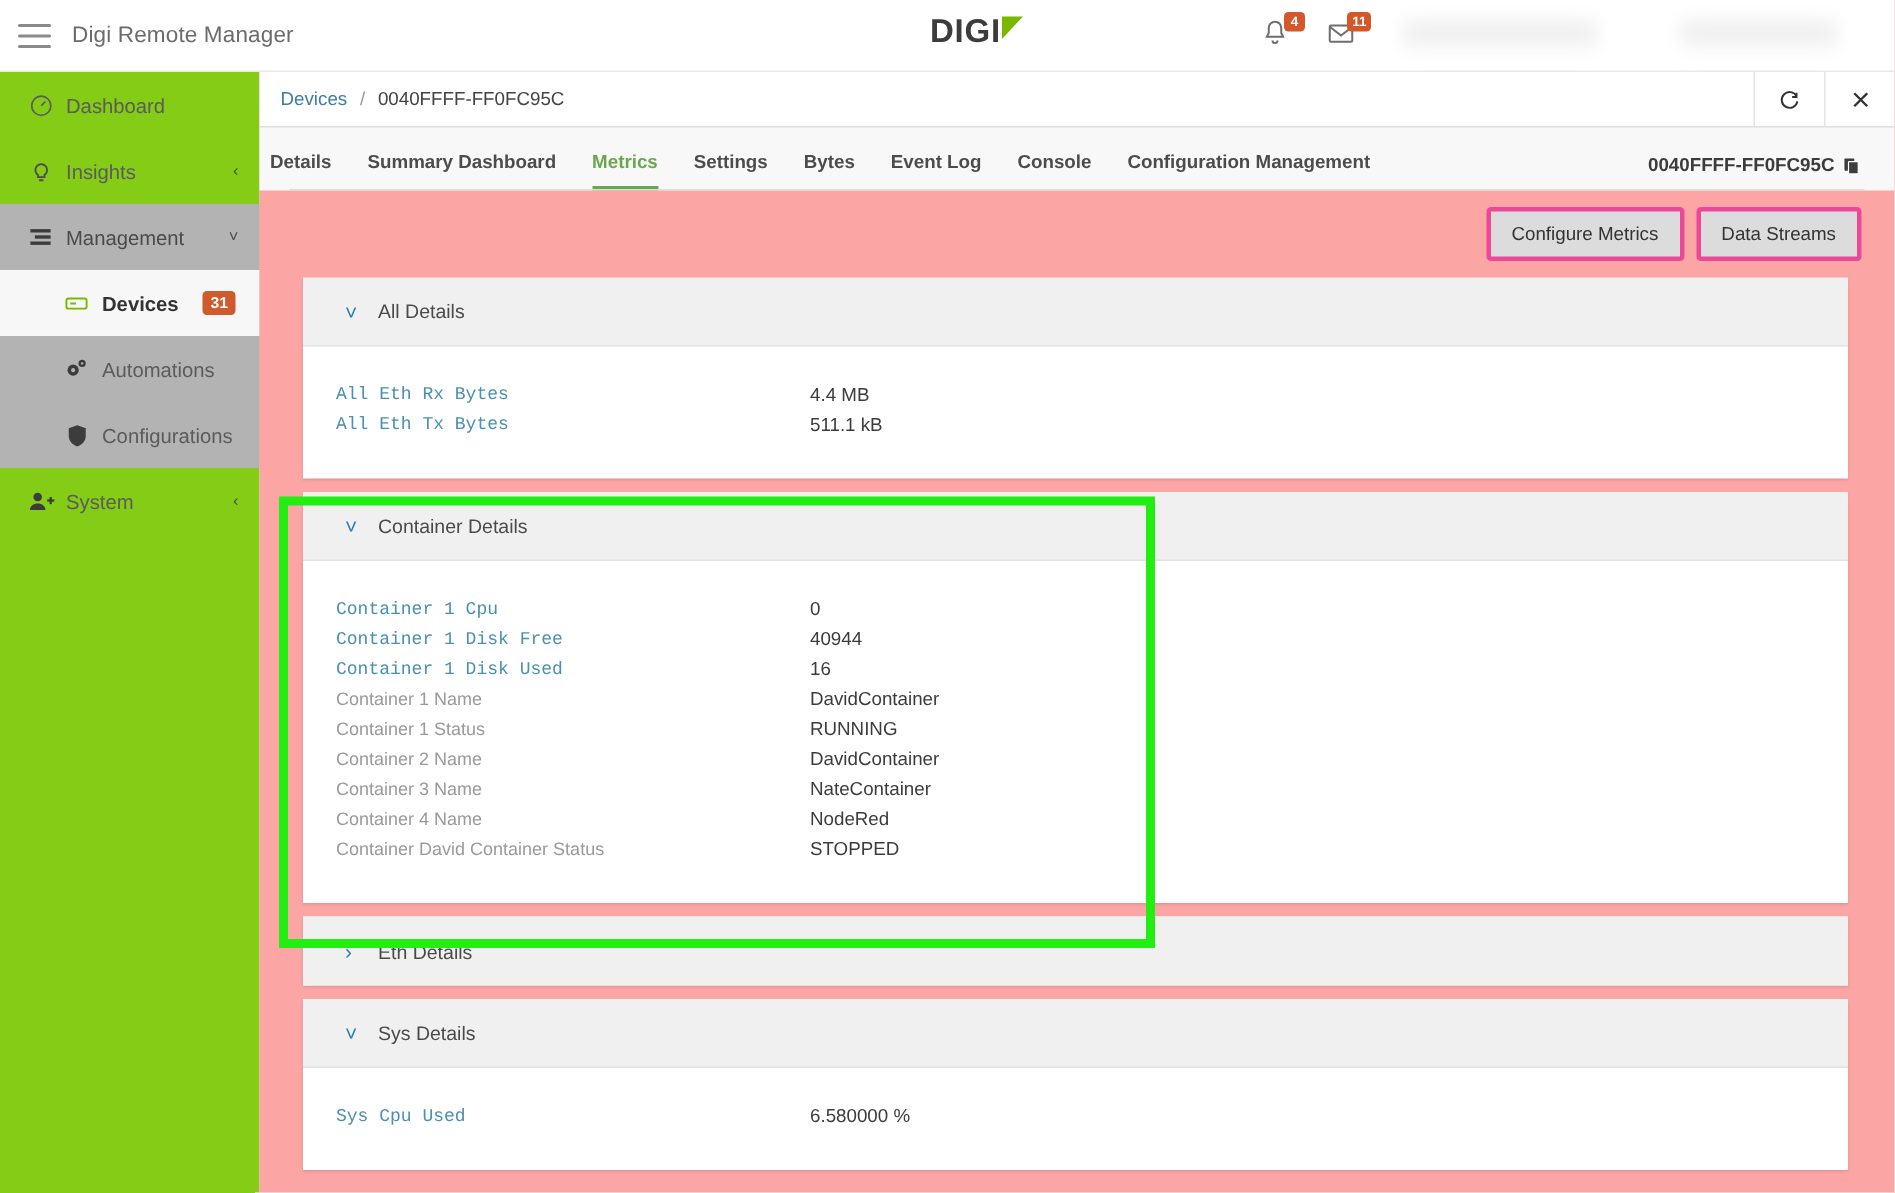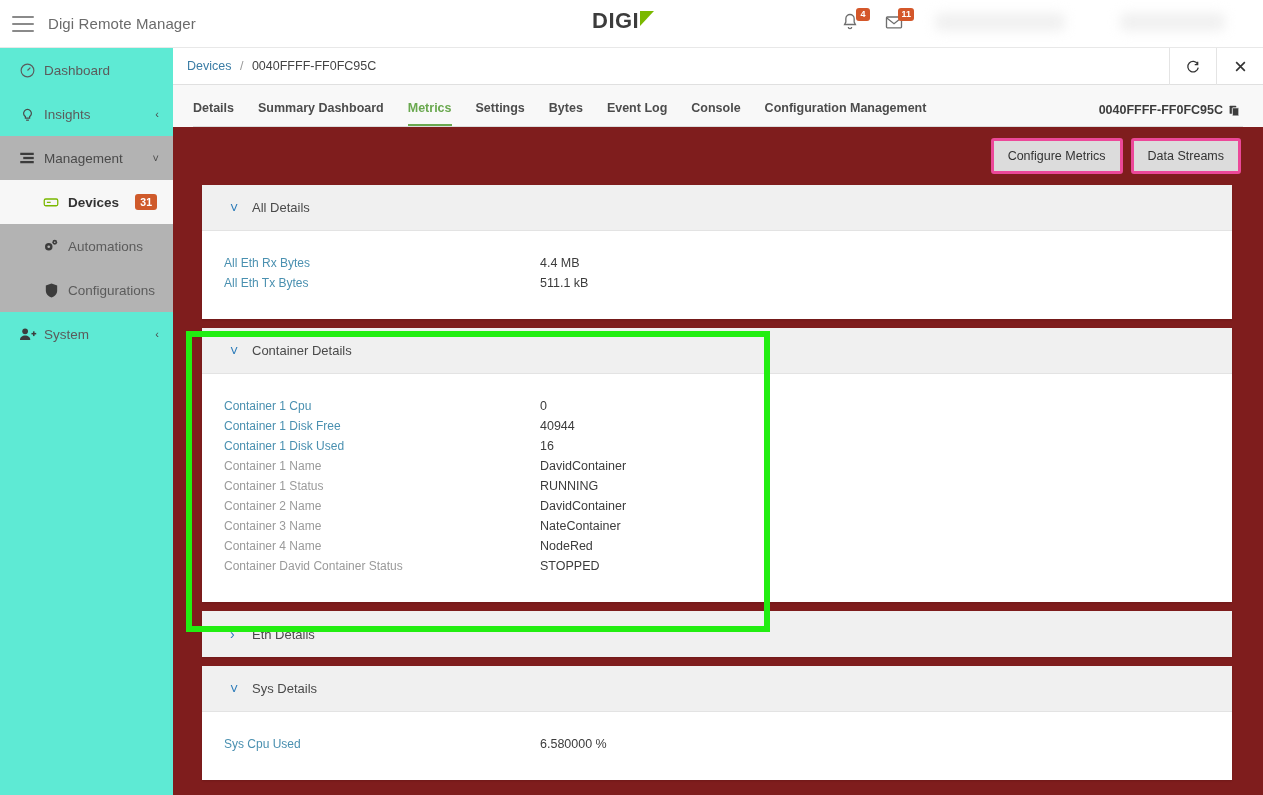--- a/index.html
+++ b/index.html
@@ -19,21 +19,21 @@
   }
   .hamburger {
     width: 22px; height: 16px; margin-left: 12px; margin-right: 14px;
     display: flex; flex-direction: column; justify-content: space-between;
     cursor: pointer;
   }
   .hamburger i { display: block; height: 2px; background: #8a8a8a; border-radius: 1px; }
   .app-title { font-size: 15px; color: #6b6b6b; letter-spacing: .1px; }
 
   .logo-wrap {
-    position: absolute; left: 592px; top: 10px;
+    position: absolute; left: 620px; top: 10px;
     display: flex; align-items: flex-start;
   }
   .logo-text {
     font-size: 22px; font-weight: bold; color: #3c3c3c;
     letter-spacing: .5px; line-height: 1; font-family: "Liberation Sans", sans-serif;
   }
   .logo-tri {
     width: 0; height: 0; margin-left: 1px; margin-top: 1px;
     border-left: 14px solid #7ab800;
     border-bottom: 15px solid transparent;
@@ -46,61 +46,61 @@
     background: #d4572a; color: #fff; font-size: 9px; font-weight: bold;
     border-radius: 3px; padding: 1px 3px; min-width: 14px; text-align: center;
     line-height: 11px;
   }
   .blurbox { position: absolute; border-radius: 5px; background: #f0f0f0;
              filter: blur(6px); }
 
   
   .sidebar {
     position: absolute; top: 48px; left: 0; width: 173px; height: 747px;
-    background: #5eead4;
+    background: #84cc16;
   }
   .nav-item {
     display: flex; align-items: center; height: 44px;
     color: #5b5b5b; font-size: 13.5px; cursor: pointer; position: relative;
   }
   .nav-item .ico { width: 34px; display:flex; justify-content:center; align-items:center; flex: 0 0 34px; }
   .nav-item.lvl1 { padding-left: 10px; }
   .nav-item.lvl2 { padding-left: 34px; background: #b3b3b3; }
   .nav-item.group-open { background: #b3b3b3; color: #4a4a4a; }
   .nav-item.active {
     background: #f7f7f7; color: #333; font-weight: bold;
   }
   .nav-label { flex: 1; }
   .chev { font-size: 11px; color: #4a4a4a; margin-right: 14px; }
   .badge-count {
     background: #cf5a2b; color: #fff; font-size: 10.5px; font-weight: bold;
     border-radius: 3px; padding: 2px 5px; margin-right: 16px; line-height: 12px;
   }
 
   
-  .main { position: absolute; top: 48px; left: 173px; width: 1090px; height: 747px; background: #7f1d1d; }
+  .main { position: absolute; top: 48px; left: 173px; width: 1090px; height: 747px; background: #fca5a5; }
 
   .crumbbar {
     height: 37px; background: #fff; border-bottom: 1px solid #e0e0e0;
     display: flex; align-items: center; position: relative;
   }
   .crumbbar .crumbs { padding-left: 14px; font-size: 12.5px; color: #444; }
   .crumbs a { color: #3a7ca5; text-decoration: none; cursor: pointer; }
   .crumbs .sep { color: #999; margin: 0 5px; }
   .crumb-btn {
     position: absolute; top: 0; height: 37px; width: 47px;
     display: flex; align-items: center; justify-content: center;
     border-left: 1px solid #e4e4e4; cursor: pointer; font-size: 14px; color: #333;
   }
   .crumb-btn.refresh { right: 47px; }
   .crumb-btn.close { right: 0; }
 
   .tabstrip {
     position: relative; height: 42px; background: #f8f8f8;
-    display: flex; align-items: flex-end; padding-left: 20px;
+    display: flex; align-items: flex-end; padding-left: 7px;
   }
   .tab {
     font-size: 12.5px; font-weight: bold; color: #4c4c4c;
     padding: 0 0 9px 0; margin-right: 24px; cursor: pointer;
     border-bottom: 3px solid transparent;
   }
   .tab.active { color: #6aa84f; border-bottom-color: #6aa84f; }
   .tabs-underline {
     position: absolute; left: 20px; right: 20px; bottom: 0; height: 1px; background: #dcdcdc;
   }
@@ -125,21 +125,21 @@
   .panel-head {
     background: #f0f0f0; height: 46px; display: flex; align-items: center;
     padding-left: 28px; cursor: pointer; border-bottom: 1px solid #e3e3e3;
   }
   .panel-head.collapsed { border-bottom: none; }
   .caret { color: #2b7bb9; font-size: 14px; width: 22px; display:inline-block; }
   .panel-title { font-size: 13px; color: #4a4a4a; }
   .panel-body { padding: 22px 0 26px 0; }
   .mrow { display: flex; height: 20px; align-items: center; font-size: 12px; }
   .mrow .mlabel { width: 338px; padding-left: 22px; }
-  .mrow .mlabel.link { color: #4a90b0; cursor: pointer; }
+  .mrow .mlabel.link { color: #4a90b0; cursor: pointer; font-family: Liberation Mono, monospace; }
   .mrow .mlabel.muted { color: #9a9a9a; }
   .mrow .mval { color: #3c3c3c; font-size: 12.5px; }
 
   
   .highlight {
     position: absolute; left: 186px; top: 331px; width: 584px; height: 301px;
     border: 6px solid #22ee11; pointer-events: none; z-index: 40;
   }
 </style>
 </head>

